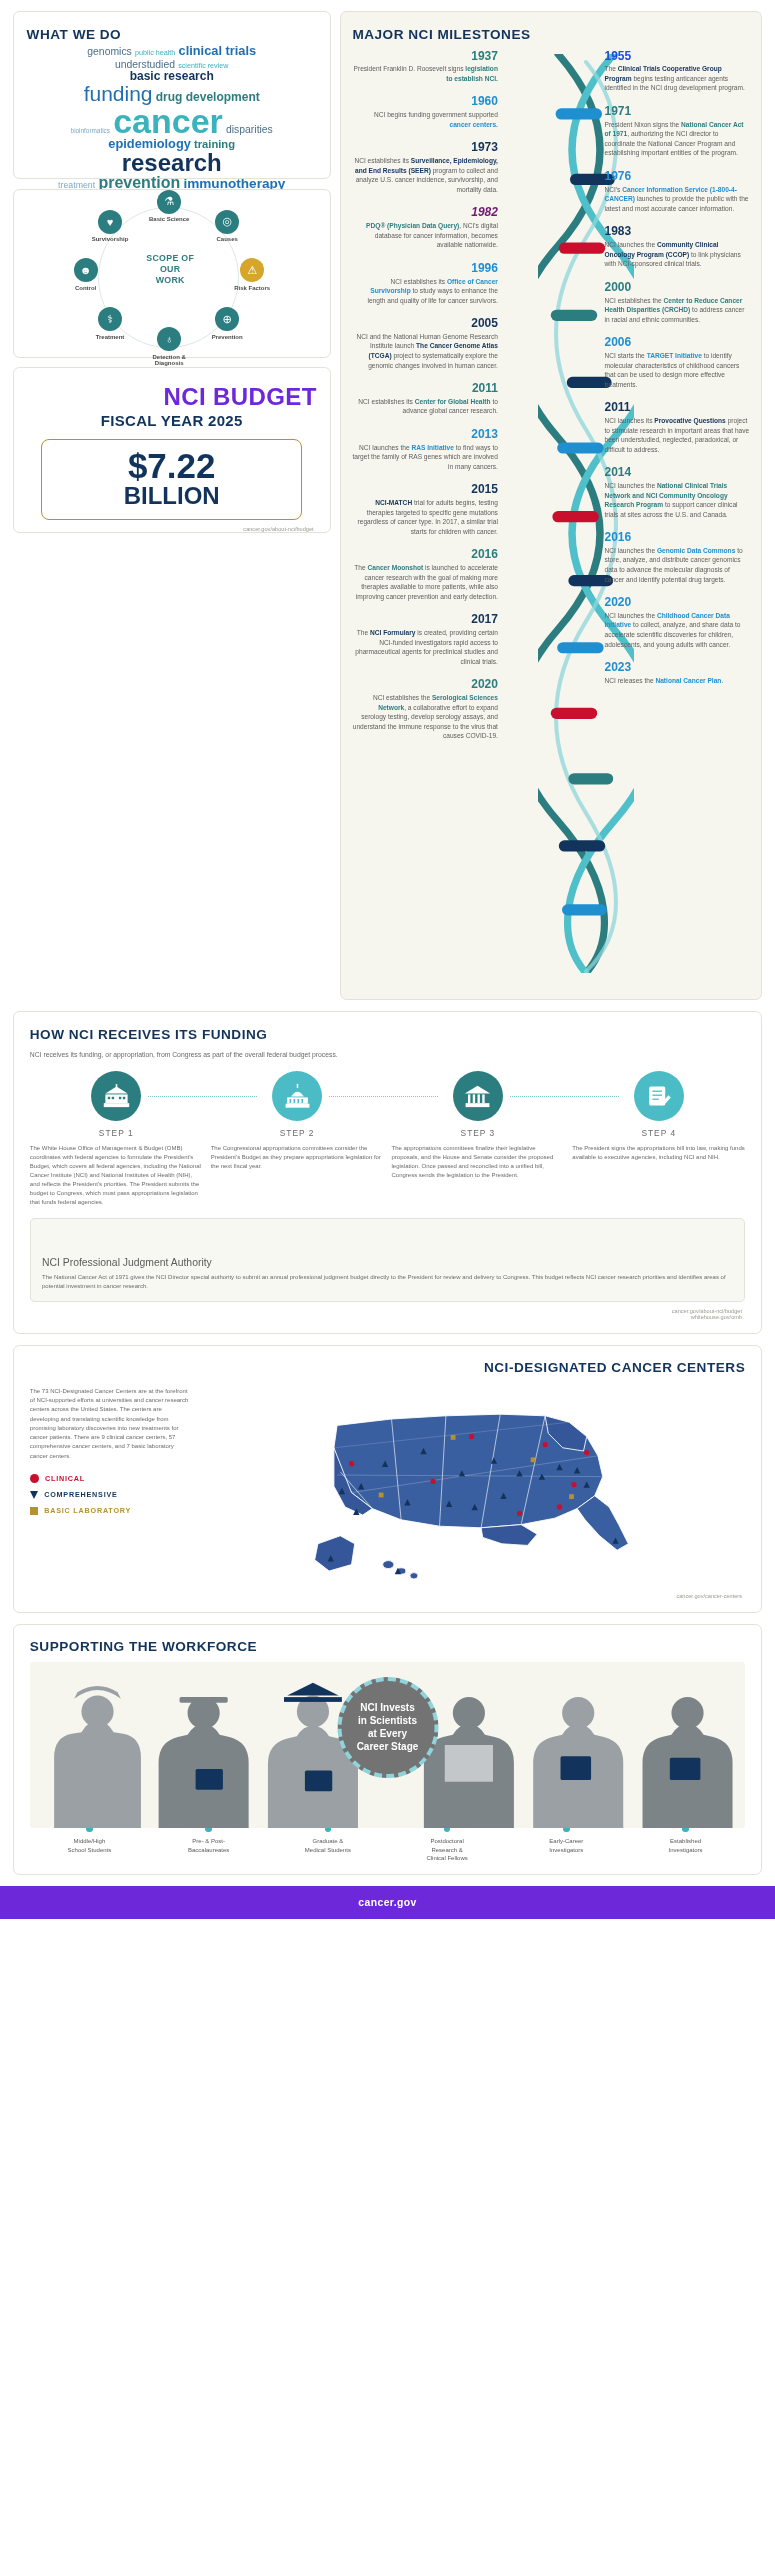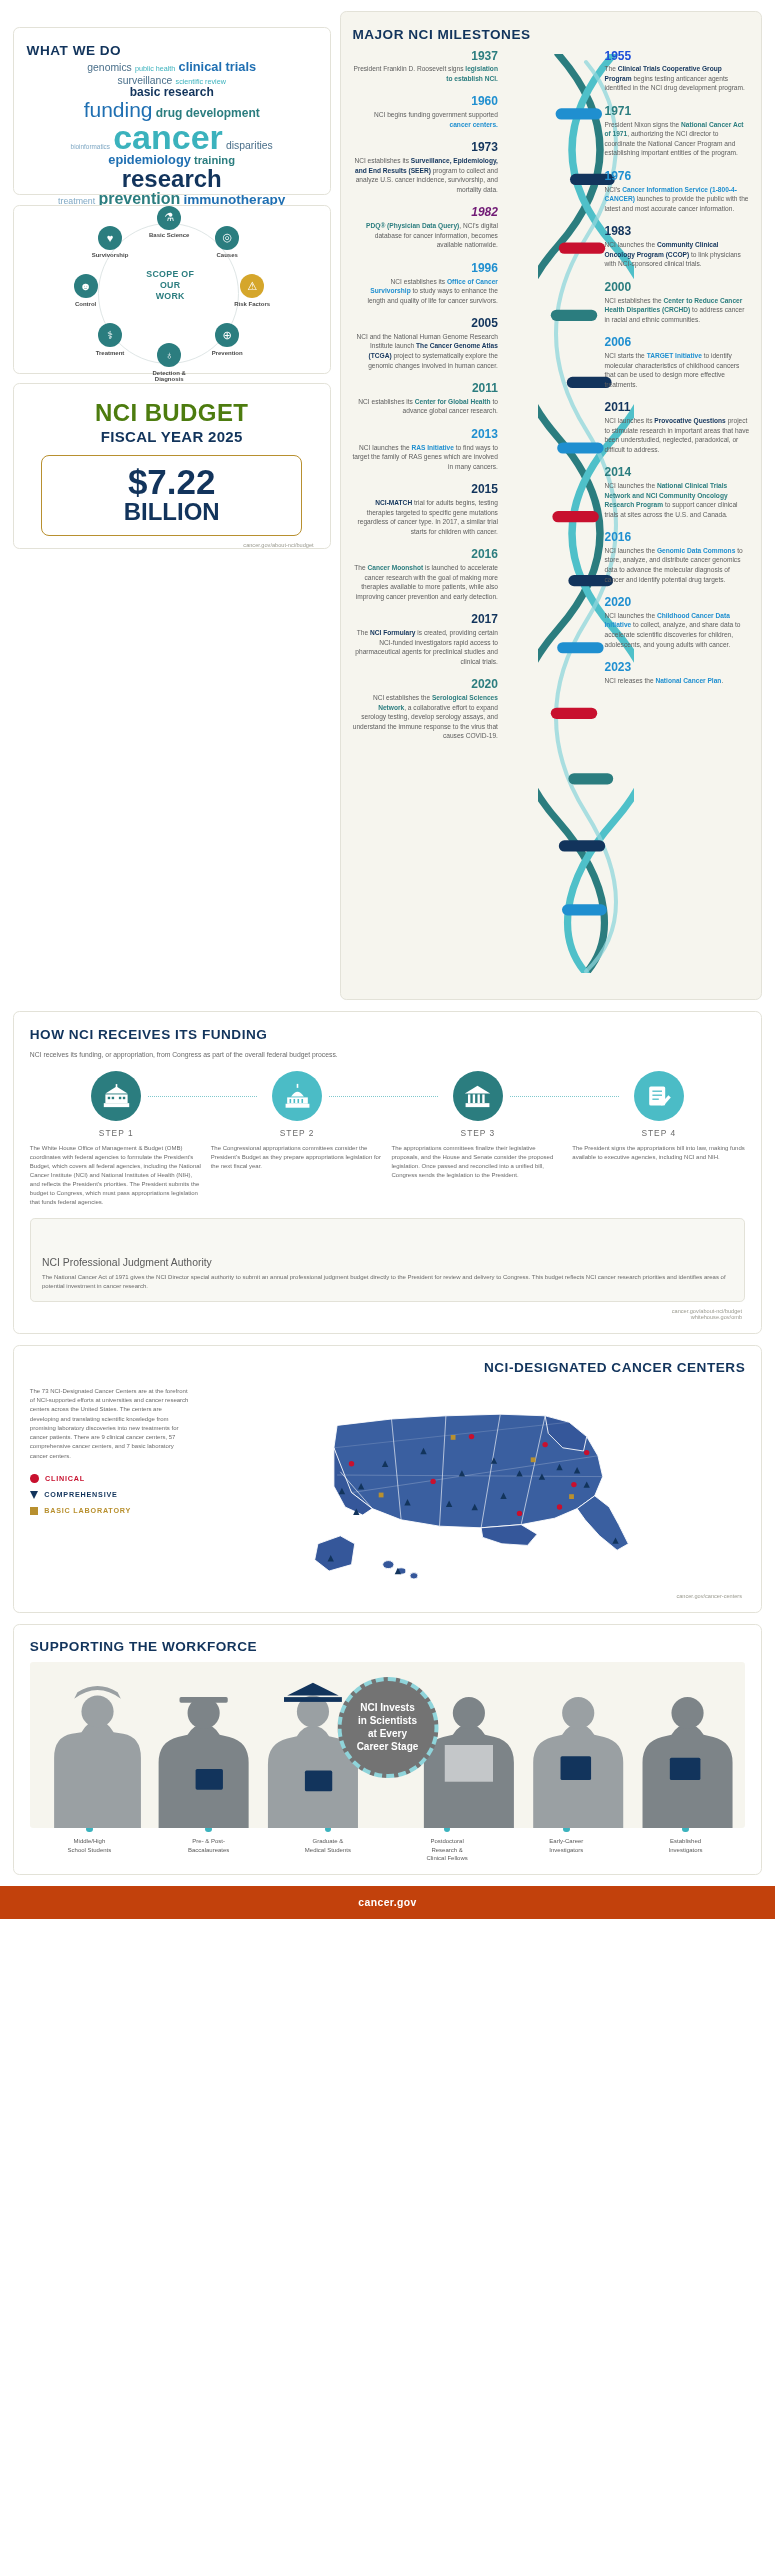--- a/index.html
+++ b/index.html
@@ -42,21 +42,21 @@
   }
   .card.beige { background: #f6f5ee; }
   .sec-title {
     color: #12345c;
     font-weight: 800;
     letter-spacing: 0.5px;
   }
 
   
   .top-row { display: flex; gap: 9.6px; padding: 11.2px 12.8px 0 12.8px; align-items: flex-start; }
-  .left-col { width: 364px; display: flex; flex-direction: column; gap: 9.6px; margin-top: 16px; }
+  .left-col { width: 364px; display: flex; flex-direction: column; gap: 9.6px; }
   .right-col { width: 422px; }
 
   .whatwedo { padding: 14.4px 12.8px 11.2px 12.8px; height: 168px; position: relative; }
   .whatwedo .sec-title { font-size: 13.6px; }
   .wordcloud {
     position: relative; height: 128px; margin-top: 3.2px;
     text-align: center; line-height: 1.0;
   }
   .wc-line { display: block; white-space: nowrap; }
   .wc { display: inline-block; vertical-align: baseline; font-weight: 700; padding: 0 1.6px; }
@@ -79,21 +79,21 @@
     width: 24px; height: 24px; border-radius: 50%;
     background: #2b7d7f; margin: 0 auto 2.4px auto;
     display: flex; align-items: center; justify-content: center;
     color: #fff; font-size: 11.2px;
   }
   .node .lbl { font-size: 6px; color: #4a4a4a; font-weight: 600; }
   .node.alt .bubble { background: #d5a62b; }
 
   
   .budget { padding: 14.4px 12.8px 11.2px 12.8px; height: 166px; text-align: center; }
-  .budget-title { color: #4d7c0f; font-size: 24px; font-weight: 800; letter-spacing: 0.4px; }
+  .budget-title { color: #6d28d9; font-size: 24px; font-weight: 800; letter-spacing: 0.4px; text-align: right; }
   .budget-sub { color: #12345c; font-size: 15px; font-weight: 800; margin-top: 1.6px; letter-spacing: 0.3px; }
   .budget-box {
     margin: 9.6px 14.4px 4.8px 14.4px; border: 1.6px solid #b8902f; border-radius: 8px;
     padding: 8px 0 9.6px 0;
   }
   .budget-amount { color: #12345c; font-size: 35px; font-weight: 800; line-height: 1; }
   .budget-word { color: #12345c; font-size: 24px; font-weight: 800; line-height: 1.1; }
   .src { font-size: 5.6px; color: #9a9a8f; text-align: right; margin-top: 6.4px; padding-right: 3.2px; }
 
   
@@ -159,39 +159,39 @@
     border: 4px dashed #8fd4da;
   }
   .wf-labels { display: flex; margin-top: 8px; }
   .wf-lab { flex: 1; text-align: center; }
   .wf-dot { width: 6.4px; height: 6.4px; border-radius: 50%; background: #3bb2bd; margin: 0 auto 4.8px auto; }
   .wf-lab-text { font-size: 6px; color: #5a5a5a; line-height: 1.4; }
   .wf-axis { height: 0.8px; background: #cfd8d8; margin-top: -11.2px; }
 
   
   .footer {
-    margin-top: 11.2px; background: #c2410c; padding: 11.2px 0;
+    margin-top: 11.2px; background: #6d28d9; padding: 11.2px 0;
     text-align: center; color: #ffffff; font-size: 10.4px; font-weight: 600; letter-spacing: 0.4px;
   }
 </style>
 </head>
 <body>
 
 <div class="page">
 
 
   <div class="top-row">
 
     <div class="left-col">
 
       <div class="card whatwedo">
         <div class="sec-title">WHAT WE DO</div>
         <div class="wordcloud" id="wordcloud">
             <span class="wc-line"><span class="wc" style="font-size: 10.4px; color: rgb(74, 111, 138); font-weight: 400;">genomics</span><span class="wc" style="font-size: 7.2px; color: rgb(59, 178, 189); font-weight: 400;">public health</span><span class="wc" style="font-size: 12.8px; color: rgb(31, 111, 178); font-weight: 700;">clinical trials</span></span>
-            <span class="wc-line"><span class="wc" style="font-size: 10.4px; color: rgb(74, 111, 138); font-weight: 400;">surveillance</span><span class="wc" style="font-size: 7.2px; color: rgb(59, 178, 189); font-weight: 400;">scientific review</span></span>
+            <span class="wc-line"><span class="wc" style="font-size: 10.4px; color: rgb(74, 111, 138); font-weight: 400;">understudied</span><span class="wc" style="font-size: 7.2px; color: rgb(59, 178, 189); font-weight: 400;">scientific review</span></span>
             <span class="wc-line"><span class="wc" style="font-size: 12px; color: rgb(18, 52, 92); font-weight: 700;">basic research</span></span>
             <span class="wc-line"><span class="wc" style="font-size: 21px; color: rgb(31, 111, 178); font-weight: 400;">funding</span><span class="wc" style="font-size: 12px; color: rgb(43, 125, 127); font-weight: 700;">drug development</span></span>
             <span class="wc-line"><span class="wc" style="font-size: 6.4px; color: rgb(127, 168, 196); font-weight: 400;">bioinformatics</span><span class="wc" style="font-size: 34px; color: rgb(59, 178, 189); font-weight: 700;">cancer</span><span class="wc" style="font-size: 10.4px; color: rgb(74, 111, 138); font-weight: 400;">disparities</span></span>
             <span class="wc-line"><span class="wc" style="font-size: 12.8px; color: rgb(31, 111, 178); font-weight: 700;">epidemiology</span><span class="wc" style="font-size: 11.2px; color: rgb(43, 125, 127); font-weight: 700;">training</span></span>
             <span class="wc-line"><span class="wc" style="font-size: 24px; color: rgb(18, 52, 92); font-weight: 700;">research</span></span>
             <span class="wc-line"><span class="wc" style="font-size: 8.8px; color: rgb(127, 168, 196); font-weight: 400;">treatment</span><span class="wc" style="font-size: 16px; color: rgb(43, 125, 127); font-weight: 700;">prevention</span><span class="wc" style="font-size: 13.6px; color: rgb(31, 111, 178); font-weight: 700;">immunotherapy</span></span>
             <span class="wc-line"><span class="wc" style="font-size: 6.4px; color: rgb(127, 168, 196); font-weight: 400;">health behavior</span><span class="wc" style="font-size: 11.2px; color: rgb(18, 52, 92); font-weight: 700;">data sharing</span><span class="wc" style="font-size: 11.2px; color: rgb(74, 111, 138); font-weight: 400;">cancer control</span></span>
             <span class="wc-line"><span class="wc" style="font-size: 11.2px; color: rgb(59, 178, 189); font-weight: 400;">immunology</span><span class="wc" style="font-size: 10.4px; color: rgb(31, 111, 178); font-weight: 400;">global health</span><span class="wc" style="font-size: 6.4px; color: rgb(127, 168, 196); font-weight: 400;">patient</span></span>
             <span class="wc-line"><span class="wc" style="font-size: 10.4px; color: rgb(74, 111, 138); font-weight: 400;">cancer centers</span><span class="wc" style="font-size: 7.2px; color: rgb(59, 178, 189); font-weight: 400;">genetics</span><span class="wc" style="font-size: 17.6px; color: rgb(18, 52, 92); font-weight: 700;">grants</span></span>
             <span class="wc-line"><span class="wc" style="font-size: 7.2px; color: rgb(127, 168, 196); font-weight: 400;">survivorship</span><span class="wc" style="font-size: 8px; color: rgb(74, 111, 138); font-weight: 400;">causes</span></span>

